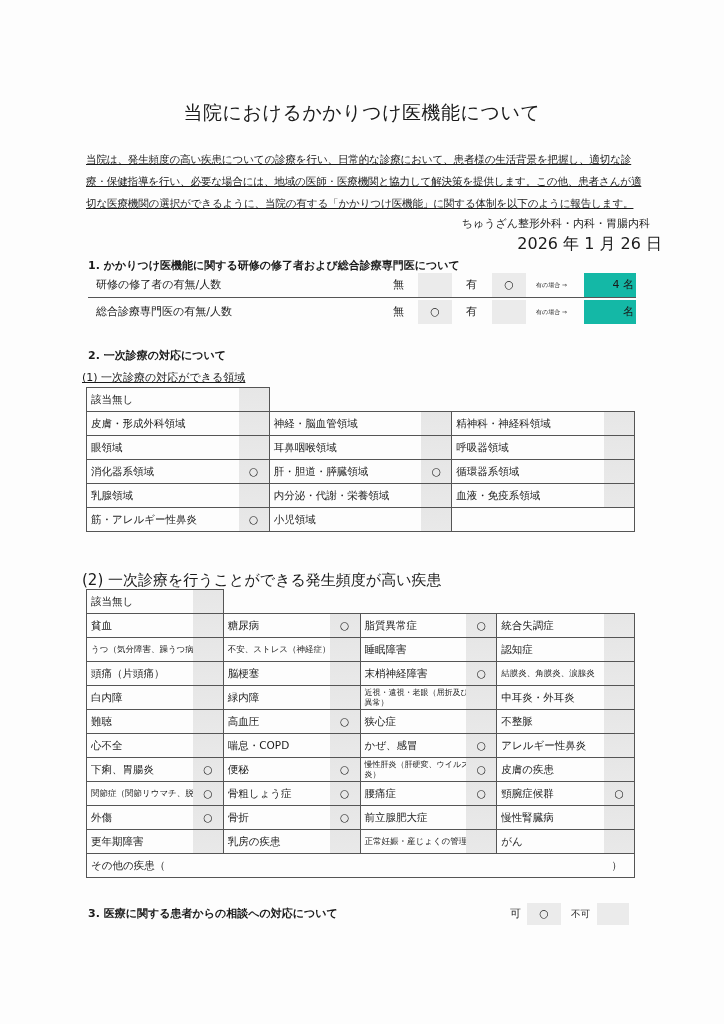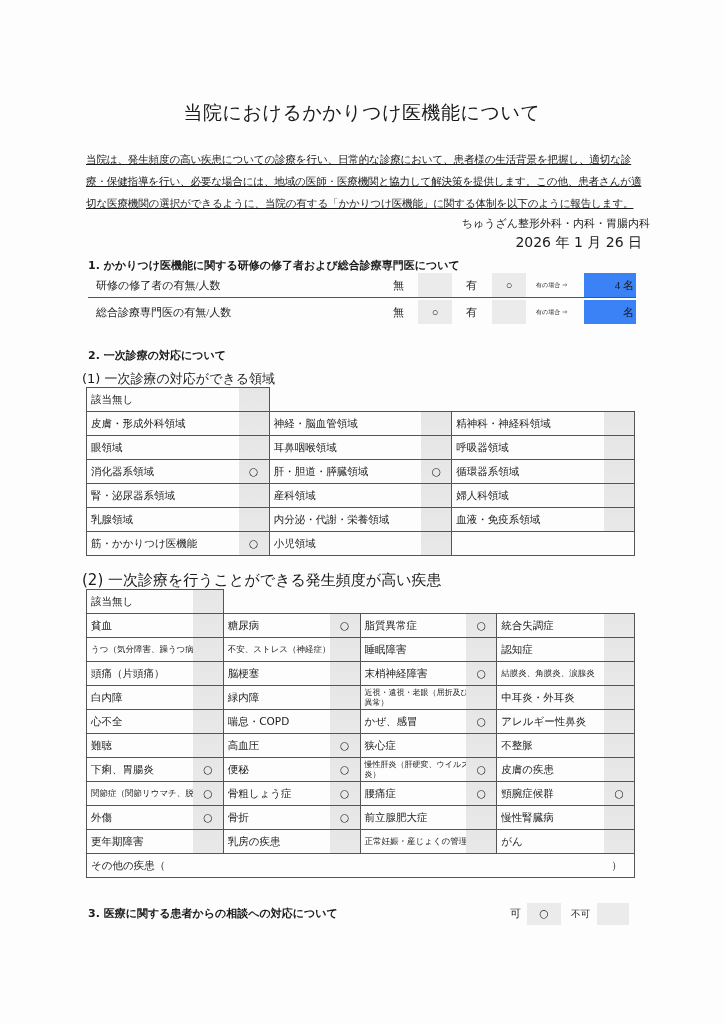--- a/index.html
+++ b/index.html
@@ -1,36 +1,36 @@
 <!DOCTYPE html>
 <html><head>
 <meta charset="utf-8">
 <style>
   html, body { margin:0; padding:0; }
   body { width:724px; height:1024px; background:#fdfdfd; position:relative; overflow:hidden;
          font-family:"DejaVu Sans", "Liberation Sans", sans-serif; color:#1a1a1a; }
   .title { position:absolute; top:100px; left:0; width:724px; text-align:center; font-size:19px; letter-spacing:0.5px; }
   .intro { position:absolute; top:148px; left:86px; width:560px; font-size:10.6px; line-height:22px; letter-spacing:-0.2px;text-decoration:underline; }
   .clinic { position:absolute; top:208px; right:74px; font-size:11px;margin-top:8px; }
-  .date { position:absolute; top:234px; right:82px; font-size:14px; }
+  .date { position:absolute; top:234px; right:62px; font-size:16px; }
   .sec1-title { position:absolute; top:258px; left:88px; font-size:11px; font-weight:bold; }
   .s1row { position:absolute; left:88px; width:548px; height:24px; font-size:11px; }
   .s1row.r1 { top:273px; border-bottom:1.5px solid #555; }
   .s1row.r2 { top:300px; }
-  .s1row span { position:absolute; top:0; height:24px; line-height:24px;font-family:Liberation Serif, serif; }
+  .s1row span { position:absolute; top:0; height:24px; line-height:24px; }
   .s1row .lbl { left:8px; }
   .s1row .nashi { left:305px; }
   .s1row .box { background:#ebebeb; width:34px; text-align:center; }
   .s1row .box1 { left:330px; }
   .s1row .ari { left:378px; }
   .s1row .box2 { left:404px; }
   .s1row .note { left:448px; font-size:6px; }
-  .s1row .cnt { left:496px; width:50px; background:#3b82f6; text-align:right; padding-right:2px; }
+  .s1row .cnt { left:496px; width:50px; background:#14b8a6; text-align:right; padding-right:2px; }
   .sec2-title { position:absolute; top:348px; left:88px; font-size:11px; font-weight:bold;text-align:right; }
-  .sub1 { position:absolute; top:370px; left:82px; font-size:13px; }
+  .sub1 { position:absolute; top:370px; left:82px; font-size:11px;text-decoration:underline; }
   .sub2 { position:absolute; top:571px; left:82px; font-size:15px; }
   table.grid { position:absolute; border-collapse:collapse; font-size:10.5px; }
   table.grid td { border:1px solid #555; height:23px; padding:0; position:relative; }
   table.grid td .txt { position:absolute; left:4px; top:0; line-height:23px; white-space:nowrap; }
   table.grid td .txt.small { font-size:8px; line-height:10px; top:2px; white-space:normal; }
   table.grid td .txt.tiny { font-size:8.5px; }
   table.grid td .chk { position:absolute; right:0; top:0; bottom:0; width:30px; background:linear-gradient(#e6e6e6,#e9e9e9); text-align:center; line-height:23px; }
   table.grid td.empty { border:none; }
   #t1 { top:387px; left:86px; width:549px; }
   #t2 { top:589px; left:86px; width:549px; }
@@ -122,49 +122,35 @@
           <span class="txt">肝・胆道・膵臓領域</span>
           <span class="chk">○</span>
         </td>
         <td>
           <span class="txt">循環器系領域</span>
           <span class="chk"></span>
         </td>
       </tr>
       <tr>
         <td>
-          <span class="txt">腎・泌尿器系領域</span>
-          <span class="chk"></span>
-        </td>
-        <td>
-          <span class="txt">産科領域</span>
-          <span class="chk"></span>
-        </td>
-        <td>
-          <span class="txt">婦人科領域</span>
-          <span class="chk"></span>
-        </td>
-      </tr>
-      <tr>
-        <td>
           <span class="txt">乳腺領域</span>
           <span class="chk"></span>
         </td>
         <td>
           <span class="txt">内分泌・代謝・栄養領域</span>
           <span class="chk"></span>
         </td>
         <td>
           <span class="txt">血液・免疫系領域</span>
           <span class="chk"></span>
         </td>
       </tr>
       <tr>
         <td>
-          <span class="txt">筋・かかりつけ医機能</span>
+          <span class="txt">筋・アレルギー性鼻炎</span>
           <span class="chk">○</span>
         </td>
         <td>
           <span class="txt">小児領域</span>
           <span class="chk"></span>
         </td>
         <td></td>
       </tr>
     </tbody>
 </table>
@@ -253,51 +239,51 @@
           <span class="txt small">近視・遠視・老眼（屈折及び調節の異常）</span>
           <span class="chk"></span>
         </td>
         <td>
           <span class="txt">中耳炎・外耳炎</span>
           <span class="chk"></span>
         </td>
       </tr>
       <tr>
         <td>
+          <span class="txt">難聴</span>
+          <span class="chk"></span>
+        </td>
+        <td>
+          <span class="txt">高血圧</span>
+          <span class="chk">○</span>
+        </td>
+        <td>
+          <span class="txt">狭心症</span>
+          <span class="chk"></span>
+        </td>
+        <td>
+          <span class="txt">不整脈</span>
+          <span class="chk"></span>
+        </td>
+      </tr>
+      <tr>
+        <td>
           <span class="txt">心不全</span>
           <span class="chk"></span>
         </td>
         <td>
           <span class="txt">喘息・COPD</span>
           <span class="chk"></span>
         </td>
         <td>
           <span class="txt">かぜ、感冒</span>
           <span class="chk">○</span>
         </td>
         <td>
           <span class="txt">アレルギー性鼻炎</span>
-          <span class="chk"></span>
-        </td>
-      </tr>
-      <tr>
-        <td>
-          <span class="txt">難聴</span>
-          <span class="chk"></span>
-        </td>
-        <td>
-          <span class="txt">高血圧</span>
-          <span class="chk">○</span>
-        </td>
-        <td>
-          <span class="txt">狭心症</span>
-          <span class="chk"></span>
-        </td>
-        <td>
-          <span class="txt">不整脈</span>
           <span class="chk"></span>
         </td>
       </tr>
       <tr>
         <td>
           <span class="txt">下痢、胃腸炎</span>
           <span class="chk">○</span>
         </td>
         <td>
           <span class="txt">便秘</span>

